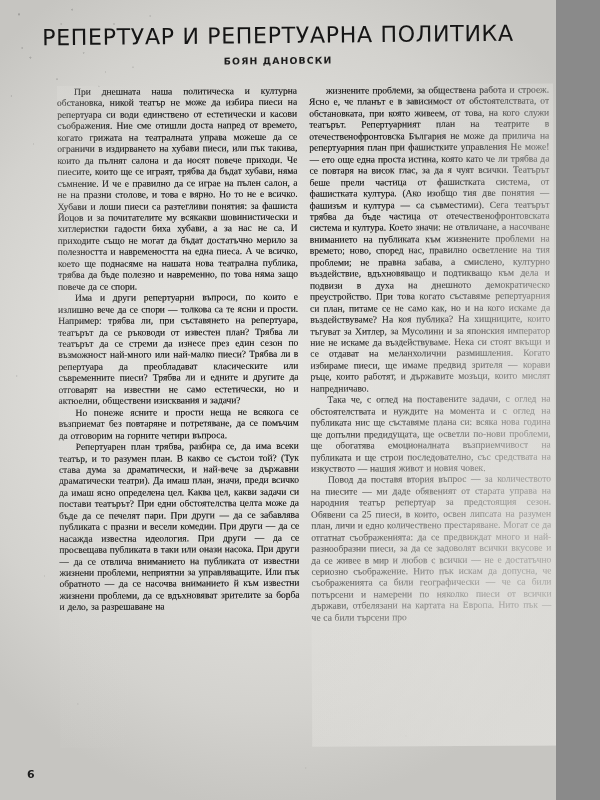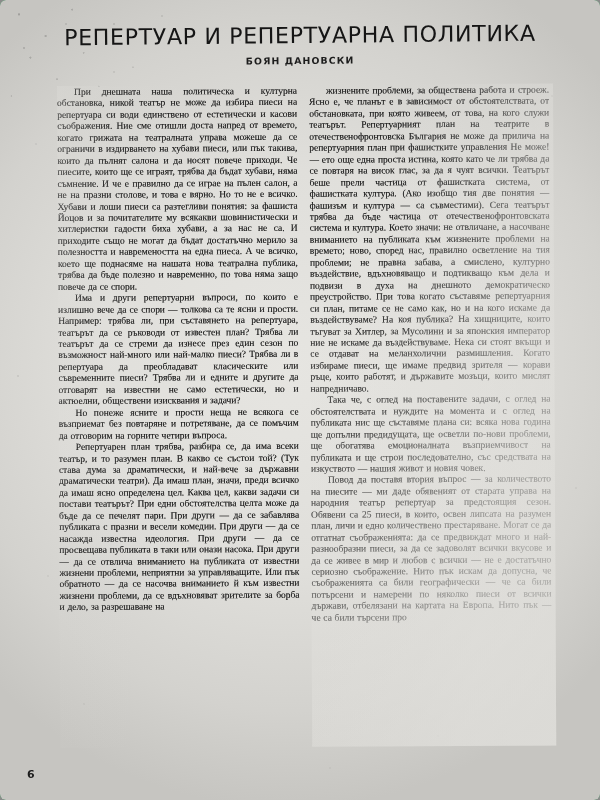--- a/index.html
+++ b/index.html
@@ -2,27 +2,26 @@
 <html><head>
 <meta charset="utf-8">
 <style>
   html, body {
     margin: 0;
     padding: 0;
     background: #8a8a8a;
   }
   #page {
     position: relative;
-    width: 600px;
+    width: 556px;
     height: 800px;
     overflow: hidden;
     background: #15803d;
     font-family: "Liberation Serif", "DejaVu Serif", serif;
     color: #1b1b1b;
-    border-radius: 6px;
   }
   
   #paper-base {
     position: absolute;
     inset: 0;
     background:
       radial-gradient(ellipse 70% 55% at 48% 46%, #e6e5e1 0%, #e0dfdb 45%, #d3d2ce 78%, #c6c5c1 100%);
   }
   #grain {
     position: absolute;

